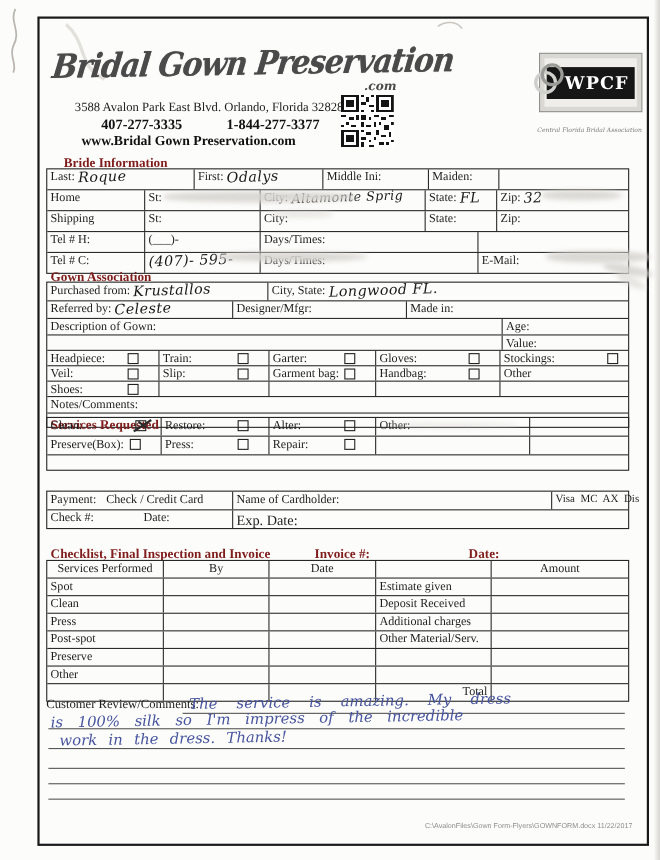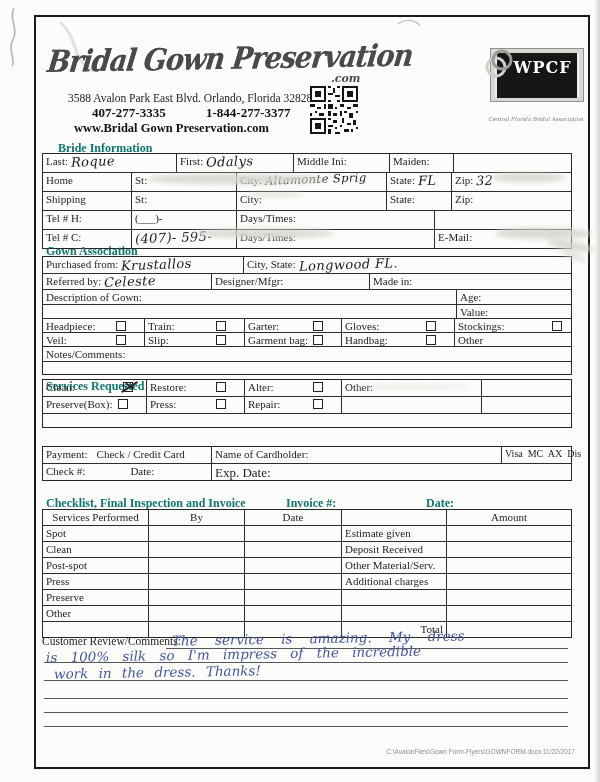--- a/index.html
+++ b/index.html
@@ -7,21 +7,21 @@
     width:600px;height:782px;position:relative;overflow:hidden;
     background:#f4f2ef;
     font-family:"Liberation Serif",serif;color:#1e1e1e;
   }
   .page{position:absolute;inset:0;background:#fcfcfa;}
   .edge-r{position:absolute;right:0;top:0;width:6px;height:100%;
     background:linear-gradient(to left,#d8d6d1,rgba(216,214,209,0));}
   .frame{position:absolute;left:34px;top:15px;width:552px;height:750px;
     border:2.5px solid #191919;}
   .abs{position:absolute;}
-  .hd{position:absolute;font-weight:bold;font-size:12px;color:#0f766e;}
+  .hd{position:absolute;font-weight:bold;font-size:12px;color:#7f1d1d;}
   
   .logo{position:absolute;left:50px;top:44px;white-space:nowrap;
     font-family:"DejaVu Serif",serif;font-style:italic;font-weight:bold;
     font-size:27px;color:#4a4a4a;letter-spacing:-1px;
     transform:rotate(-1deg) skewX(-8deg) scaleY(1.12);transform-origin:left top;
     text-shadow:0 0 .6px #777;}
   .logo-com{position:absolute;left:331px;top:72px;font-family:"DejaVu Serif",serif;
     font-style:italic;font-weight:bold;font-size:11px;color:#4a4a4a;}
   .addr{position:absolute;left:68px;top:92px;font-size:11.5px;color:#222;}
   .phone{position:absolute;top:105px;font-weight:bold;font-size:13px;color:#111;}
@@ -30,21 +30,21 @@
   .assoc .tiny{font-size:6.5px;color:#333;font-family:"Liberation Sans",sans-serif;}
   .assoc .big{font-size:14px;letter-spacing:.5px;color:#202020;font-variant:small-caps;font-weight:bold;}
   .assoc .mid{font-size:10.5px;letter-spacing:.3px;color:#202020;font-variant:small-caps;font-weight:bold;}
   .assoc .ital{font-size:9.5px;font-style:italic;color:#2a2a2a;margin-top:1px;}
   .assoc .cfba{font-size:11px;font-weight:bold;font-family:"Liberation Sans",sans-serif;color:#1b1b1b;margin-top:3px;}
   .badge{position:absolute;left:490px;top:48px;width:92px;height:52px;
     background:#efeeea;border:1px solid #8f8f8f;box-shadow:inset 0 0 0 4px #d9d8d3;
     display:flex;align-items:center;justify-content:center;}
   .badge-inner{position:relative;background:#161616;color:#fff;
     font-family:"DejaVu Serif",serif;font-weight:bold;font-size:16px;
-    letter-spacing:1px;padding:5px 5px 21px 16px;}
+    letter-spacing:1px;padding:5px 5px 5px 16px;}
   .badge-rings{position:absolute;left:-14px;top:-6px;}
   .badge-script{position:absolute;left:488px;top:116px;width:96px;text-align:center;
     font-family:"DejaVu Serif",serif;font-style:italic;font-size:5.5px;color:#7c7c7c;}
   .qr{position:absolute;left:310px;top:86px;width:48px;height:48px;}
   
   .tbl{position:absolute;left:42px;width:528px;border:1px solid #262626;}
   .tr{display:flex;border-top:1px solid #2c2c2c;}
   .tr:first-child{border-top:none;}
   .td{box-sizing:border-box;border-left:1px solid #2c2c2c;padding:1px 3px 0;
     font-size:11px;line-height:1.2;display:flex;align-items:flex-start;gap:3px;
@@ -317,20 +317,30 @@
         <span class="cb tight"></span>
       </div>
       <div class="td" style="width:113px">
         <span class="lbl">Handbag:</span>
         <span class="cb"></span>
       </div>
       <div class="td" style="width:117px">
         <span class="lbl">Other</span>
       </div>
     </div>
+    <div class="tr" style="height:13px">
+      <div class="td" style="width:101px">
+        <span class="lbl">Shoes:</span>
+        <span class="cb"></span>
+      </div>
+      <div class="td" style="width:100px"></div>
+      <div class="td" style="width:97px"></div>
+      <div class="td" style="width:113px"></div>
+      <div class="td" style="width:117px"></div>
+    </div>
     <div class="tr" style="height:14px">
       <div class="td" style="width:528px">
         <span class="lbl">Notes/Comments:</span>
       </div>
     </div>
     <div class="tr" style="height:12px">
       <div class="td" style="width:528px"></div>
     </div>
   </div>
 
@@ -435,37 +445,37 @@
         </div>
       <div class="td" style="width:96px"></div>
       <div class="td" style="width:97px"></div>
       <div class="td" style="width:105px">
           <span class="lbl">Deposit Received</span>
         </div>
       <div class="td" style="width:125px"></div>
     </div>
     <div class="tr" style="height:15px">
       <div class="td" style="width:105px">
+          <span class="lbl">Press</span>
+        </div>
+      <div class="td" style="width:96px"></div>
+      <div class="td" style="width:97px"></div>
+      <div class="td" style="width:105px">
+          <span class="lbl">Additional charges</span>
+        </div>
+      <div class="td" style="width:125px"></div>
+    </div>
+    <div class="tr" style="height:15px">
+      <div class="td" style="width:105px">
           <span class="lbl">Post-spot</span>
         </div>
       <div class="td" style="width:96px"></div>
       <div class="td" style="width:97px"></div>
       <div class="td" style="width:105px">
           <span class="lbl">Other Material/Serv.</span>
-        </div>
-      <div class="td" style="width:125px"></div>
-    </div>
-    <div class="tr" style="height:15px">
-      <div class="td" style="width:105px">
-          <span class="lbl">Press</span>
-        </div>
-      <div class="td" style="width:96px"></div>
-      <div class="td" style="width:97px"></div>
-      <div class="td" style="width:105px">
-          <span class="lbl">Additional charges</span>
         </div>
       <div class="td" style="width:125px"></div>
     </div>
     <div class="tr" style="height:15px">
       <div class="td" style="width:105px">
           <span class="lbl">Preserve</span>
         </div>
       <div class="td" style="width:96px"></div>
       <div class="td" style="width:97px"></div>
       <div class="td" style="width:105px">

